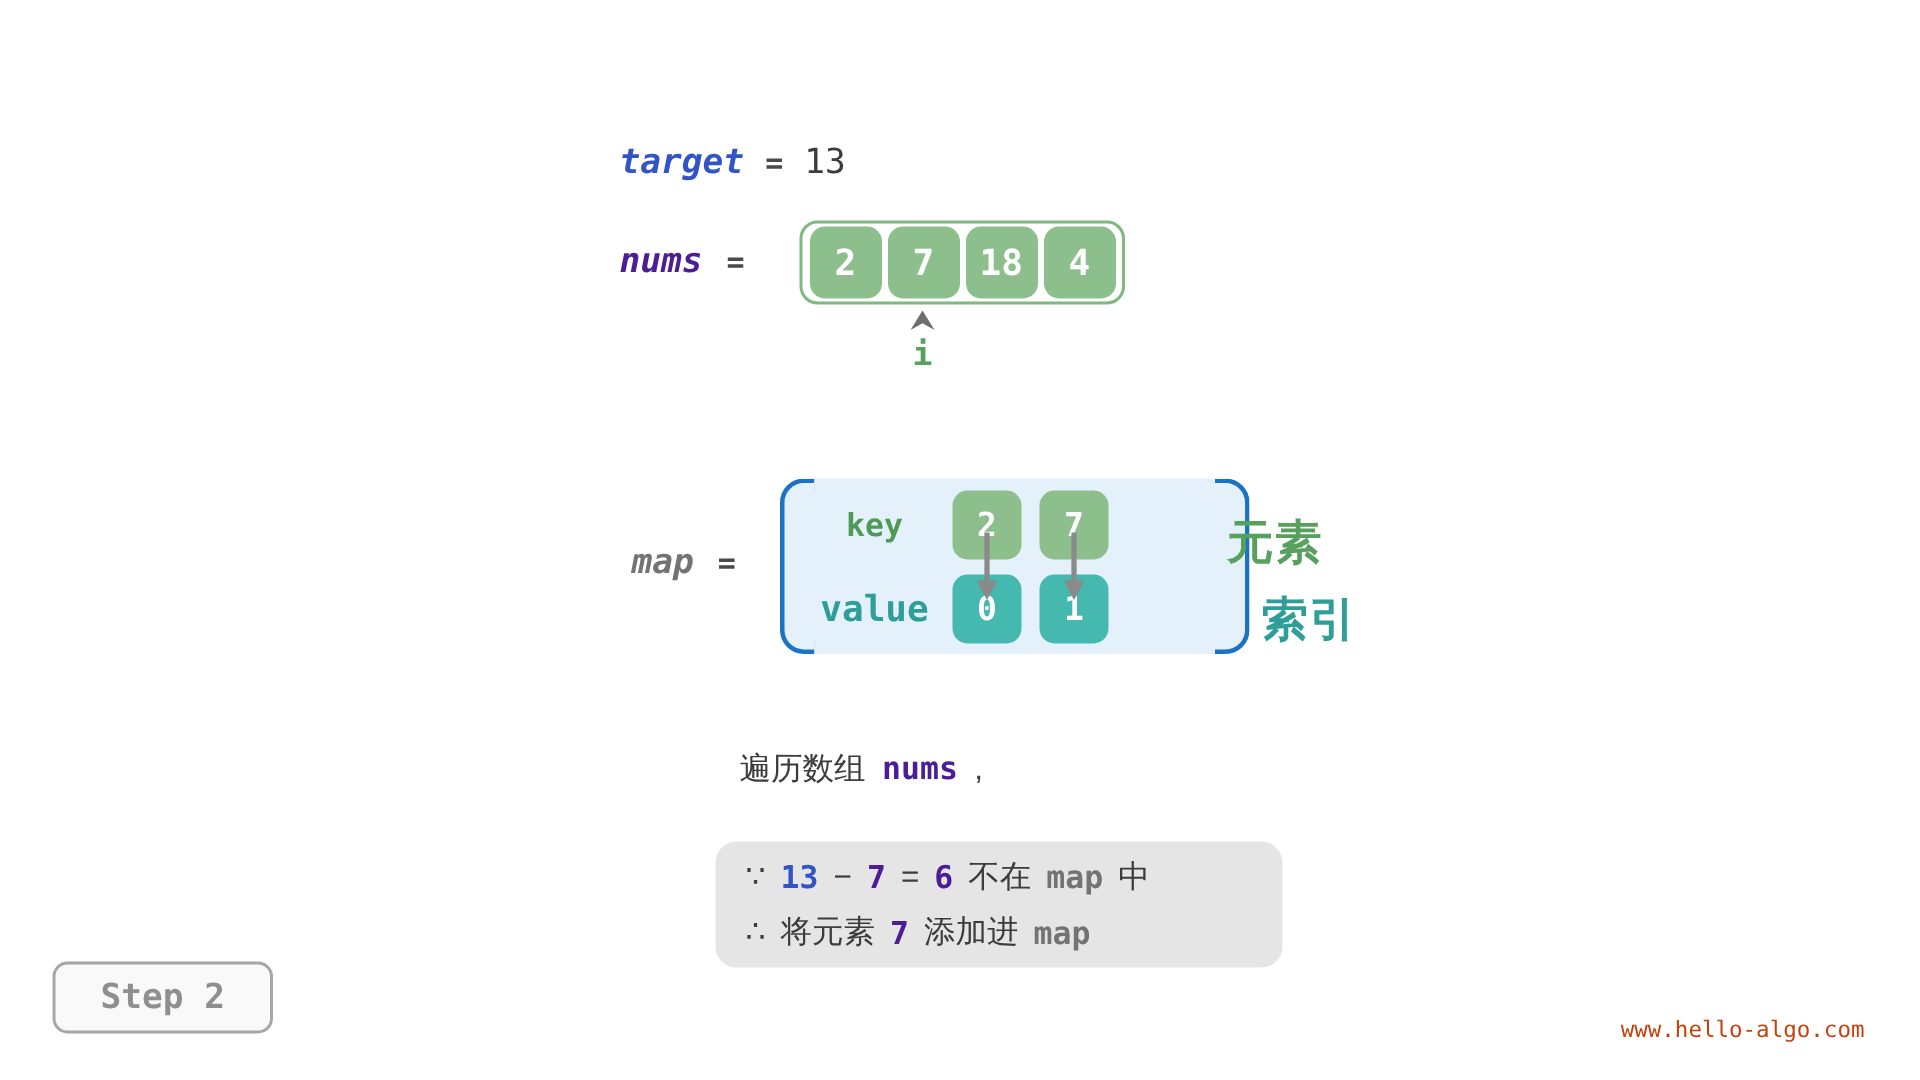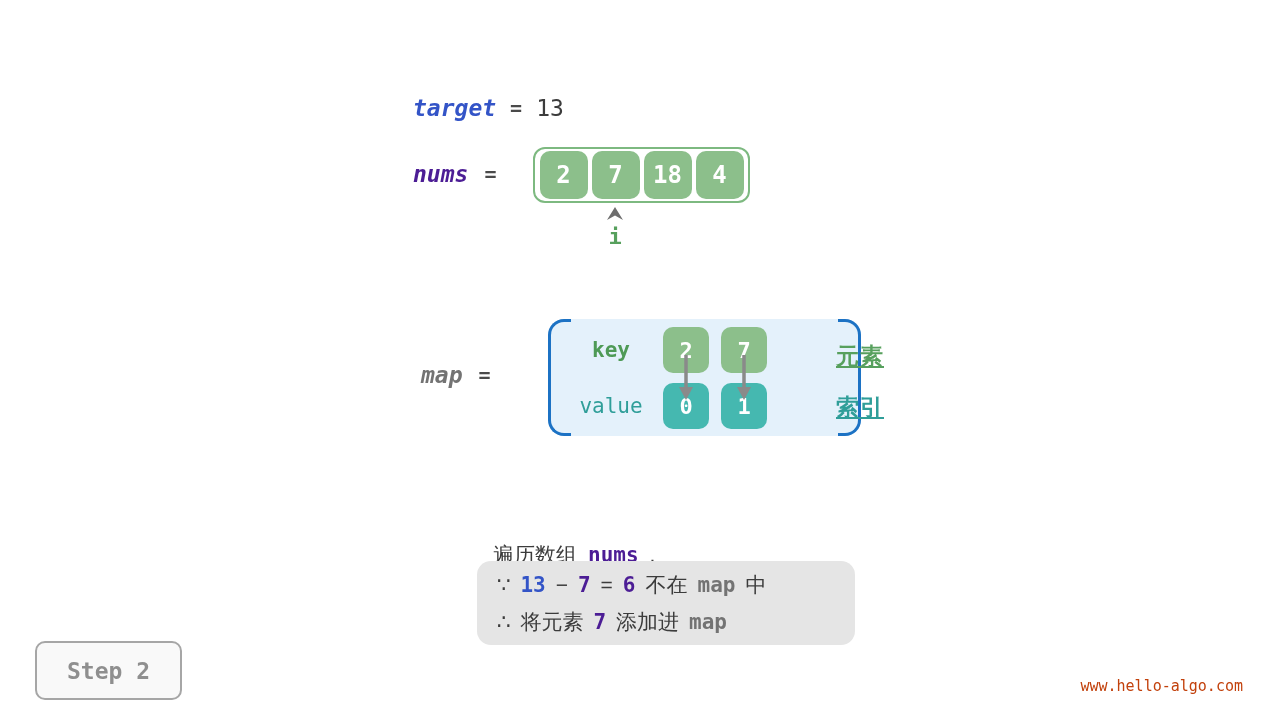--- a/index.html
+++ b/index.html
@@ -37,68 +37,68 @@
   }
   .pointer-wrap { position:absolute; left:591px; top:207px; width:48px; text-align:center; }
   .pointer-wrap svg { display:block; margin:0 auto; }
   .pointer-label { display:block; margin-top:3px; font-size:22px; font-weight:bold; color:#57a05d;
     font-family:"DejaVu Sans Mono","Liberation Mono",monospace; }
 
   
   .map-label { position:absolute; left:421px; top:362px; display:flex; align-items:center; gap:16px; font-size:23px; }
   .map-label .eq { font-size:20px; font-weight:bold; color:#4a4a4a; }
   .map-box {
-    position:absolute; left:548px; top:319px; width:313px; height:117px;
+    position:absolute; left:520px; top:319px; width:313px; height:117px;
     background:#e4f1fb; border-radius:16px;text-align:center;
   }
   .map-box::before, .map-box::after {
     content:""; position:absolute; top:0; bottom:0; width:20px;
     border:3px solid #1c72c4;
   }
   .map-box::before { left:0; border-right:none; border-radius:16px 0 0 16px; }
   .map-box::after  { right:0; border-left:none; border-radius:0 16px 16px 0; }
   .map-key-label {
     position:absolute; left:25px; top:8px; width:76px; height:46px;
     display:flex; align-items:center; justify-content:center;
     font-size:21px; font-weight:bold; color:#4e9a56;
   }
   .map-value-label {
     position:absolute; left:25px; top:64px; width:76px; height:46px;
     display:flex; align-items:center; justify-content:center;
-    font-size:21px; font-weight:normal; color:#2f9e99;
+    font-size:24px; font-weight:bold; color:#2f9e99;
   }
   .kv-cell {
     position:absolute; width:46px; height:46px; border-radius:10px;
     color:#ffffff; font-size:22px; font-weight:bold;
     display:flex; align-items:center; justify-content:center;
     font-family:"DejaVu Sans Mono","Liberation Mono",monospace;
   }
   .kv-key { background:#8cbf8b; top:8px; }
   .kv-val { background:#45b8b0; top:64px; }
   .kv-col-0 { left:115px; } .kv-col-1 { left:173px; }
   .map-arrows { position:absolute; left:0; top:0; pointer-events:none; }
-  .side-label { position:absolute; left:836px; font-size:23px; font-weight:bold; letter-spacing:1px;text-decoration:underline; }
+  .side-label { position:absolute; left:818px; font-size:31px; font-weight:bold; letter-spacing:1px; }
   .side-label.elem { top:341px; color:#57a05d; }
-  .side-label.idx  { top:392px; color:#2f9e99; }
+  .side-label.idx  { top:392px; color:#2f9e99;margin-left:23px; }
 
   
-  .caption { position:absolute; left:493px; top:541px; display:flex; align-items:baseline; gap:11px; font-size:21px; }
+  .caption { position:absolute; left:493px; top:498px; display:flex; align-items:baseline; gap:11px; font-size:21px; }
 
   
   .reason-box {
     position:absolute; left:477px; top:561px; width:378px; height:84px;
     background:#e5e5e5; border-radius:14px; padding:5px 20px;
     display:flex; flex-direction:column; justify-content:center; gap:3px;
   }
   .reason-line { display:flex; align-items:center; gap:10px; font-size:21px; line-height:34px; }
   .tok-code { font-family:"DejaVu Sans Mono","Liberation Mono",monospace; font-weight:bold; }
 
   
   .step-badge {
-    position:absolute; left:35px; top:641px; width:147px; height:59px;
+    position:absolute; left:35px; top:641px; width:147px; height:48px;
     border:2px solid #a6a6a6; border-radius:10px; background:#f9f9f9;
     display:flex; align-items:center; justify-content:center;
     font-size:23px; font-weight:bold; color:#8f8f8f;
     font-family:"DejaVu Sans Mono","Liberation Mono",monospace;
   }
 
   
   .watermark {
     position:absolute; right:37px; top:677px; font-size:15px; color:#c2410c;
     font-family:"DejaVu Sans Mono","Liberation Mono",monospace;

